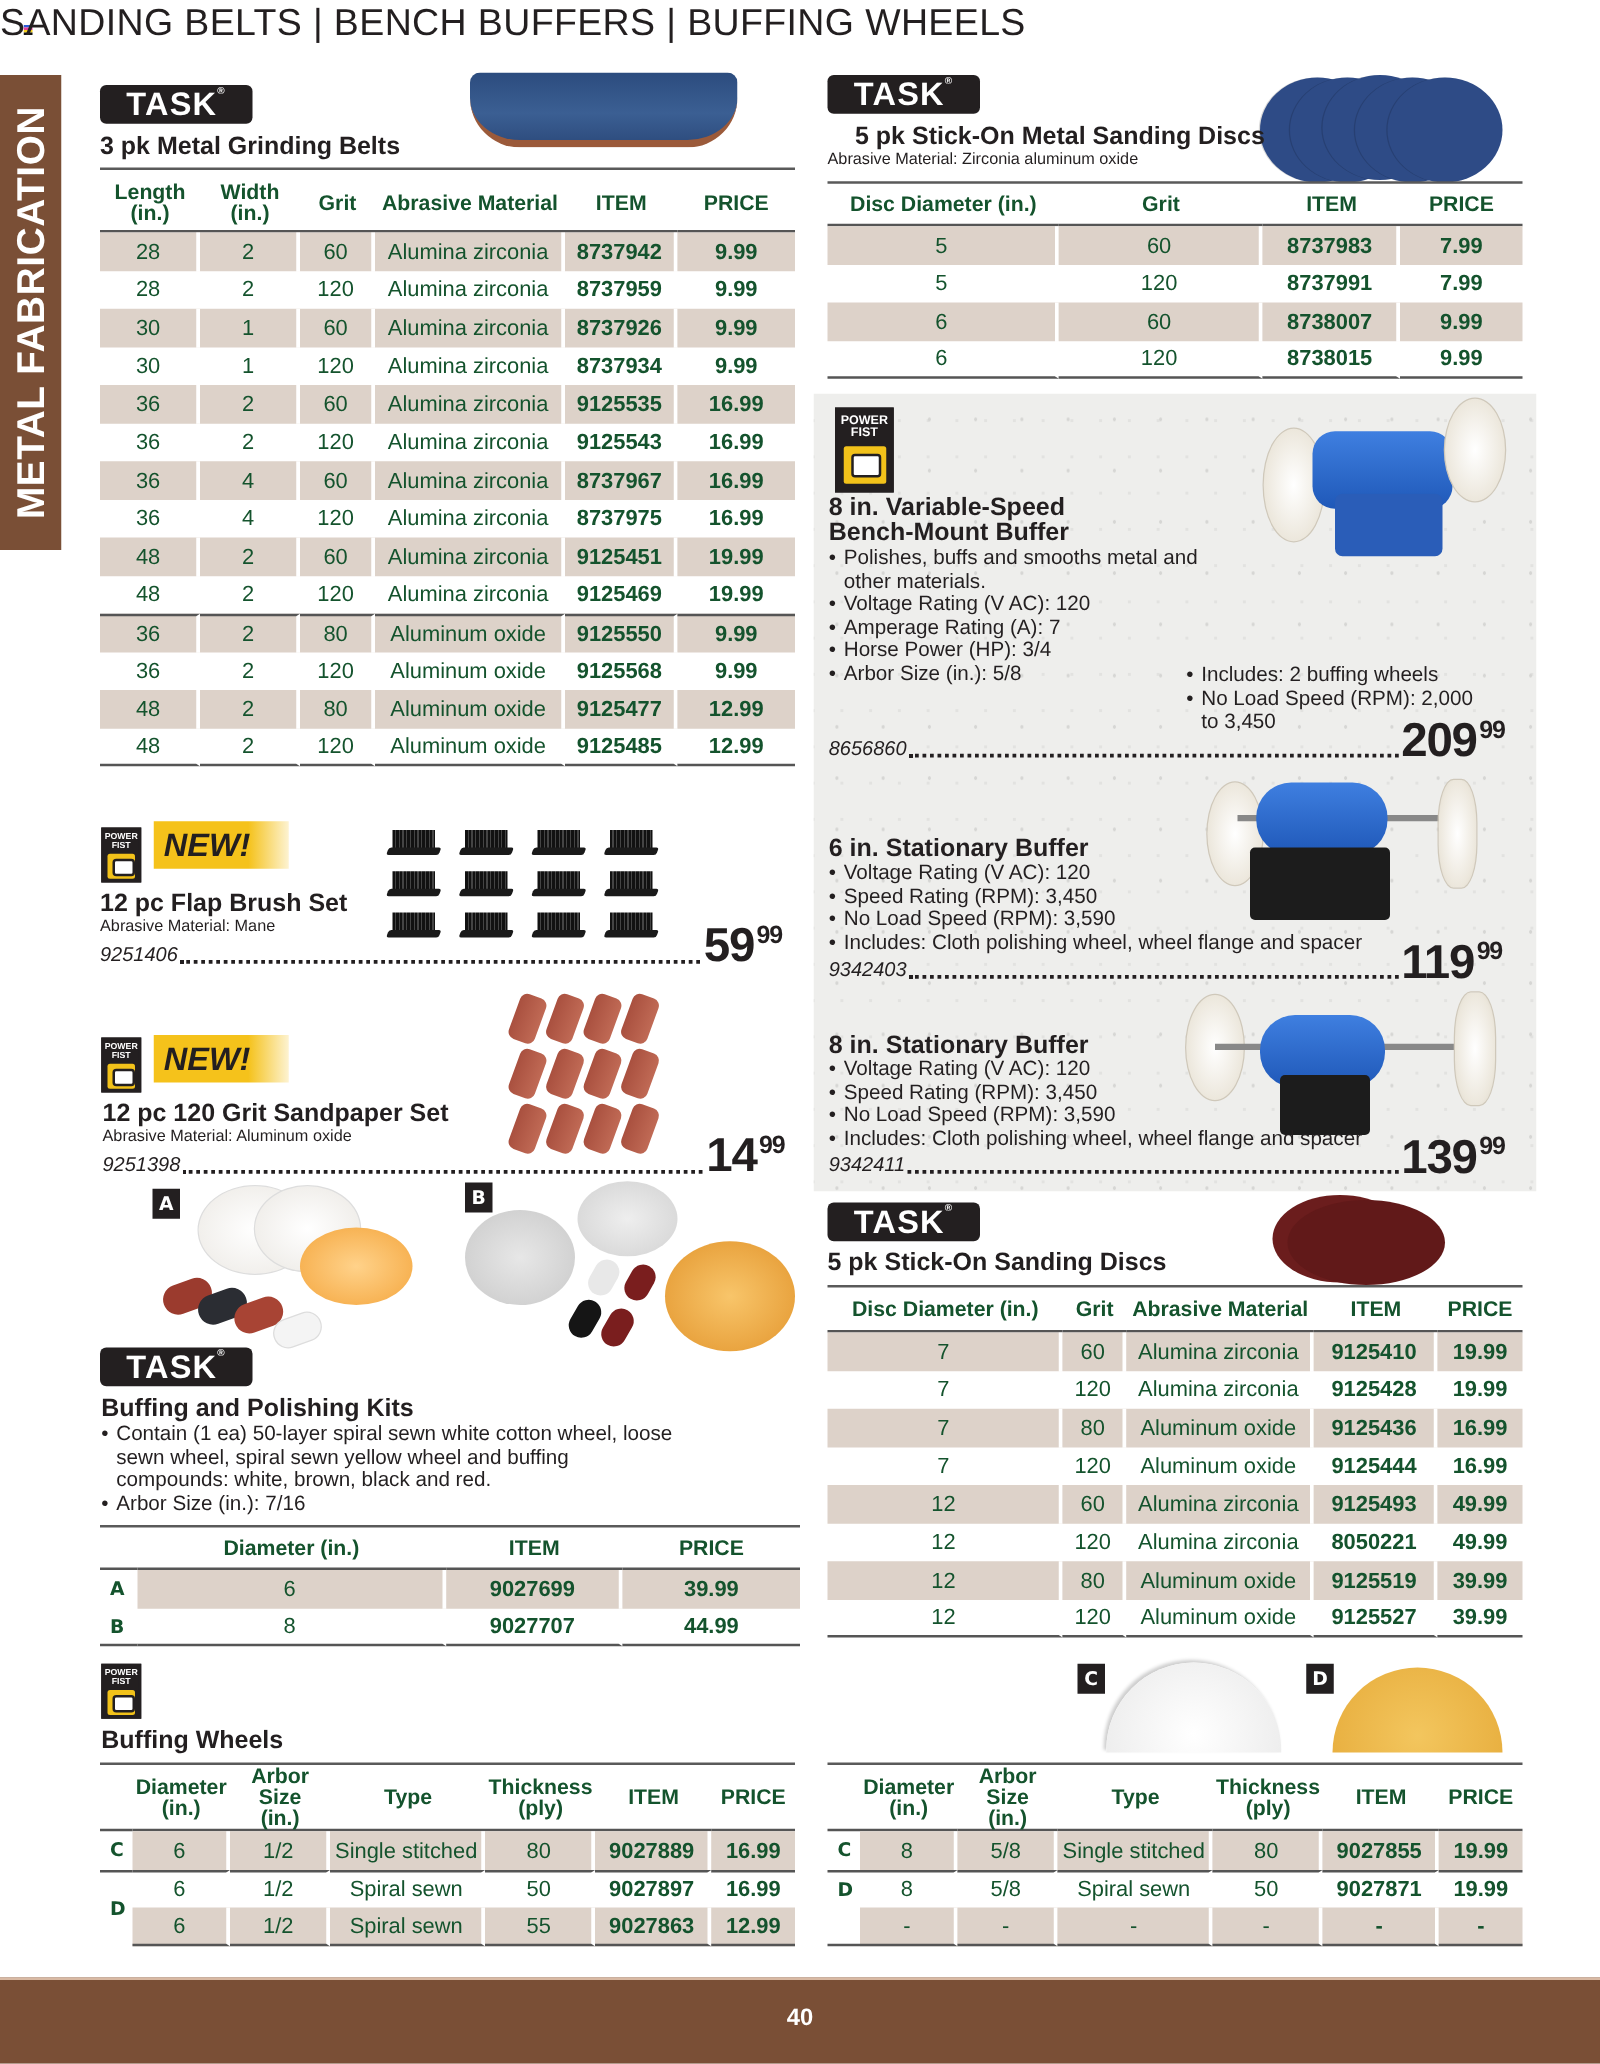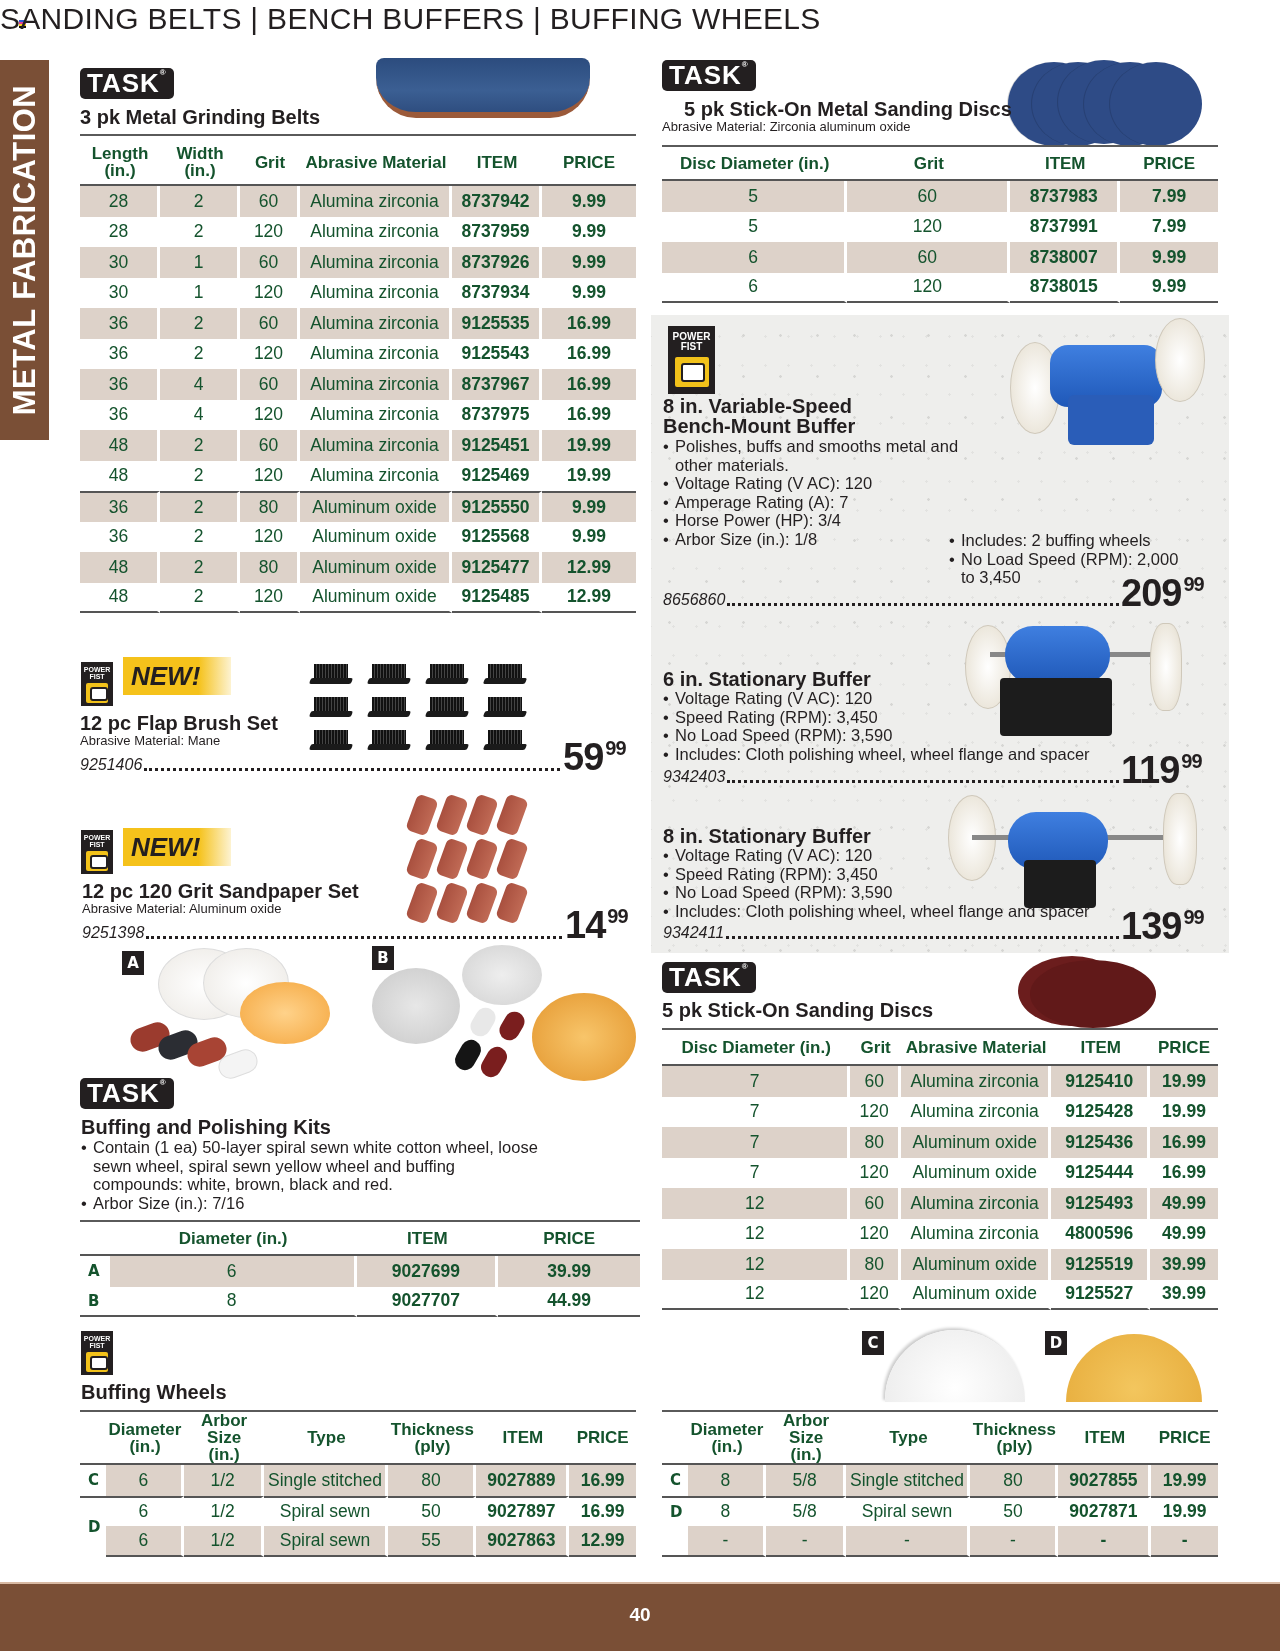--- a/index.html
+++ b/index.html
@@ -10,21 +10,21 @@
   
   .page-title { position: absolute; top: 2px; left: 0; width: 1280px; text-align: left; font-size: 30px; font-weight: 400; letter-spacing: 0.3px; color: #231f20; }
   .colorbar { position: absolute; left: 19px; top: 20px; width: 7px; height: 8px; }
   .colorbar i { display: block; height: 2px; }
   .side-tab { position: absolute; left: 0; top: 60px; width: 49px; height: 380px; background: #7a4f36; }
   .side-tab span { position: absolute; left: 50%; top: 50%; transform: translate(-50%,-50%) rotate(-90deg); color: #fff; font-weight: 700; font-size: 31px; white-space: nowrap; letter-spacing: 0.5px; }
   .footer { position: absolute; left: 0; top: 1582px; width: 1280px; height: 69px; background: #7a4f36; border-top: 2px solid #d8b9a3; }
   .footer span { position: absolute; left: 0; width: 100%; top: 20px; text-align: center; color: #fff; font-size: 19px; font-weight: 700; }
 
   
-  .task-logo { position: absolute; background: #231f20; color: #fff; font-weight: 900; font-size: 26px; border-radius: 5px; padding: 0 7px; height: 31px; line-height: 31px; letter-spacing: 1px; }
+  .task-logo { position: absolute; background: #231f20; color: #fff; font-weight: 900; font-size: 26px; border-radius: 5px; padding: 0 21px; height: 31px; line-height: 31px; letter-spacing: 1px; }
   .task-logo sup { font-size: 8px; vertical-align: top; line-height: 10px; }
   .pf-logo { position: absolute; background: #231f20; border: 2px solid #231f20; width: 32px; height: 44px; }
   .pf-logo .pf-text { color: #fff; font-size: 7px; font-weight: 900; text-align: center; line-height: 7px; padding-top: 2px; }
   .pf-logo .pf-fist { margin: 3px auto 0; width: 22px; height: 20px; background: #f2c21a; border-radius: 2px; position: relative; }
   .pf-logo .pf-fist:after { content: ""; position: absolute; left: 4px; top: 4px; width: 14px; height: 10px; border: 2px solid #231f20; border-radius: 3px; background: #fff; }
   .pf-logo.big { width: 47px; height: 68px; }
   .pf-logo.big .pf-text { font-size: 10px; line-height: 10px; padding-top: 4px; }
   .pf-logo.big .pf-fist { width: 34px; height: 30px; margin-top: 5px; }
   .pf-logo.big .pf-fist:after { left: 6px; top: 6px; width: 20px; height: 15px; }
 
@@ -463,21 +463,21 @@
   <div class="machine-body" style="left:1050px;top:345px;width:112px;height:62px;"></div>
   <div class="machine-base-blue" style="left:1068px;top:395px;width:86px;height:50px;"></div>
   <div class="pad" style="left:1155px;top:318px;width:50px;height:84px;"></div>
 </div>
 <div class="prod-title" style="left:663px;top:396px;line-height:20px;"><span>8 in. Variable-Speed</span><br><span>Bench-Mount Buffer</span></div>
 <div class="bullets" style="left:663px;top:437px;width:520px;">
   <div style="width:320px">Polishes, buffs and smooths metal and other materials.</div>
   <div>Voltage Rating (V AC): 120</div>
   <div>Amperage Rating (A): 7</div>
   <div>Horse Power (HP): 3/4</div>
-  <div>Arbor Size (in.): 1/8</div>
+  <div>Arbor Size (in.): 5/8</div>
 </div>
 <div class="bullets" style="left:949px;top:531px;width:230px;">
   <div>Includes: 2 buffing wheels</div>
   <div>No Load Speed (RPM): 2,000 to 3,450</div>
 </div>
 <div class="sku-line" style="left:663px;top:589px;width:460px;">
     <span>8656860</span>
     <span class="dots"></span>
   </div>
 <div class="price-big" style="left:1121px;top:574px;"><span>209</span><sup>99</sup></div>
@@ -579,21 +579,21 @@
         <td class="c">12</td>
         <td class="c">60</td>
         <td class="c">Alumina zirconia</td>
         <td class="c bold">9125493</td>
         <td class="c bold">49.99</td>
       </tr>
       <tr style="height: 30.5px;">
         <td class="c">12</td>
         <td class="c">120</td>
         <td class="c">Alumina zirconia</td>
-        <td class="c bold">4800596</td>
+        <td class="c bold">8050221</td>
         <td class="c bold">49.99</td>
       </tr>
       <tr class="shade" style="height: 30.5px;">
         <td class="c">12</td>
         <td class="c">80</td>
         <td class="c">Aluminum oxide</td>
         <td class="c bold">9125519</td>
         <td class="c bold">39.99</td>
       </tr>
       <tr style="height: 30.5px;">

